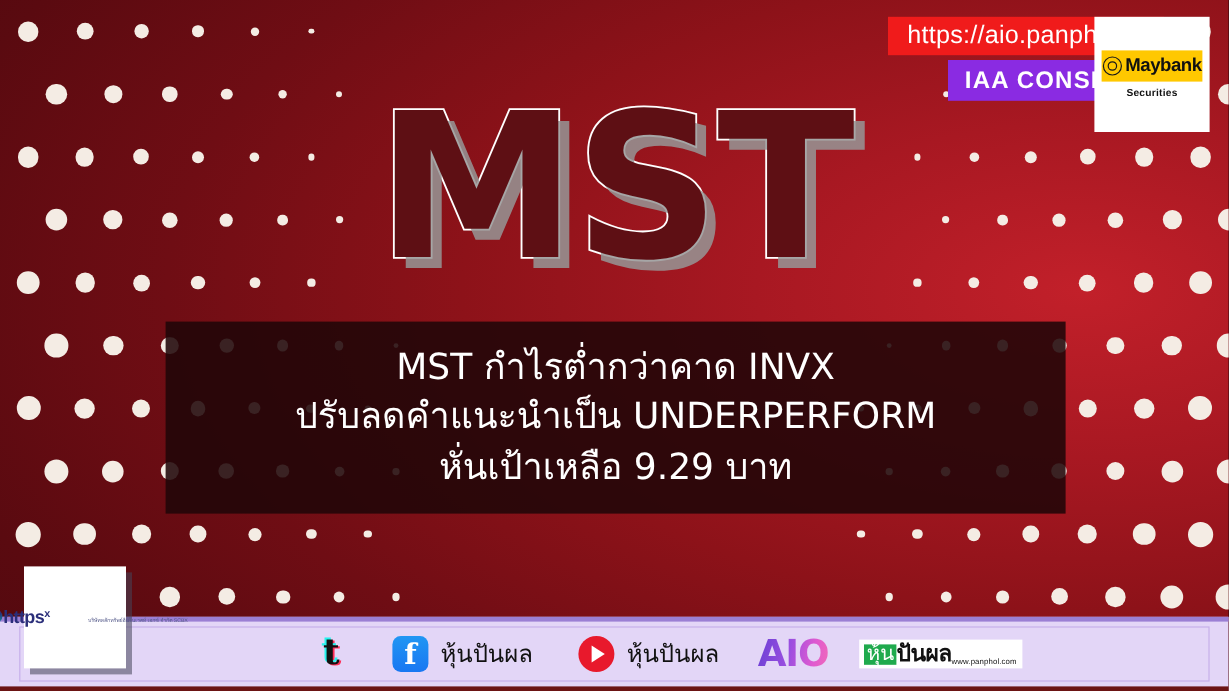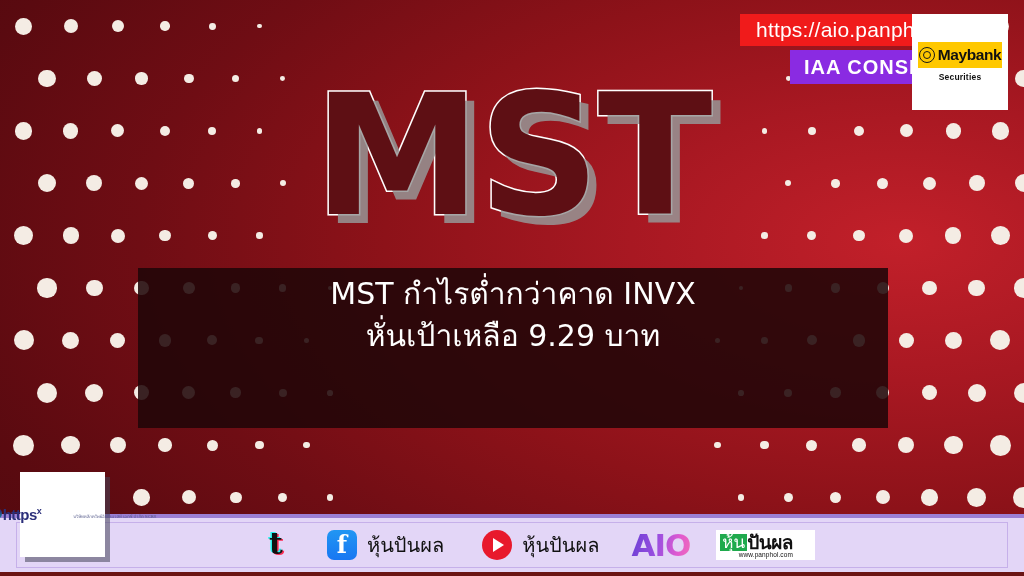--- a/index.html
+++ b/index.html
@@ -110,21 +110,21 @@
     font-family: "DejaVu Sans", "Liberation Sans", sans-serif;
   }
 
   
   #title-box {
     position: absolute; left: 138px; top: 268px;
     width: 750px; height: 160px;
     background: rgba(32, 6, 8, .88);
     z-index: 3;
     display: flex; flex-direction: column;
-    align-items: center; justify-content: flex-start;
+    align-items: center; justify-content: center;
     gap: 2px;
     padding: 6px 10px;
   }
   #title-box .line {
     color: #ffffff;
     font-size: 30px;
     line-height: 1.32;
     text-align: center;
     white-space: nowrap;
     font-family: "DejaVu Sans", "Liberation Sans", sans-serif;
@@ -220,22 +220,22 @@
     font-size: 31px; font-weight: bold; letter-spacing: -1px;
     background: linear-gradient(100deg, #6a3fd4 0%, #9b4fe0 45%, #e05ad0 78%, #f06ab8 100%);
     -webkit-background-clip: text; background-clip: text;
     color: transparent;
     font-family: "DejaVu Sans", sans-serif;
     line-height: 1;
   }
   
   .ic-panphol {
     background: #ffffff;
-    padding: 3px 22px 2px 4px;
-    display: flex; flex-direction: column; align-items: flex-end;
+    padding: 3px 5px 2px 4px;
+    display: flex; flex-direction: row; align-items: flex-end;
   }
   .ic-panphol .row { display: flex; align-items: center; }
   .ic-panphol .green {
     background: #1faa4d; color: #fff;
     font-size: 17px; padding: 0 2px;
     font-family: "DejaVu Sans", sans-serif; line-height: 1.05;
   }
   .ic-panphol .black {
     color: #111; font-size: 19px; font-weight: bold;
     font-family: "DejaVu Sans", sans-serif; line-height: 1.05;
@@ -413,20 +413,21 @@
       <span class="tiger"></span>
       <span class="word">Maybank</span>
     </div>
     <div class="sec">Securities</div>
   </div>
 
   <div id="mst">MST</div>
 
   <div id="title-box">
     <div class="line">MST กำไรต่ำกว่าคาด INVX</div>
+    <div class="line">ปรับลดคำแนะนำเป็น UNDERPERFORM</div>
     <div class="line">หั่นเป้าเหลือ 9.29 บาท</div>
   </div>
 
   <div id="innovest">
     <div class="wordmark">
       <span>inn</span>
       <span class="o-mark"></span>
       <span>https</span>
       <span class="sup">x</span>
     </div>

